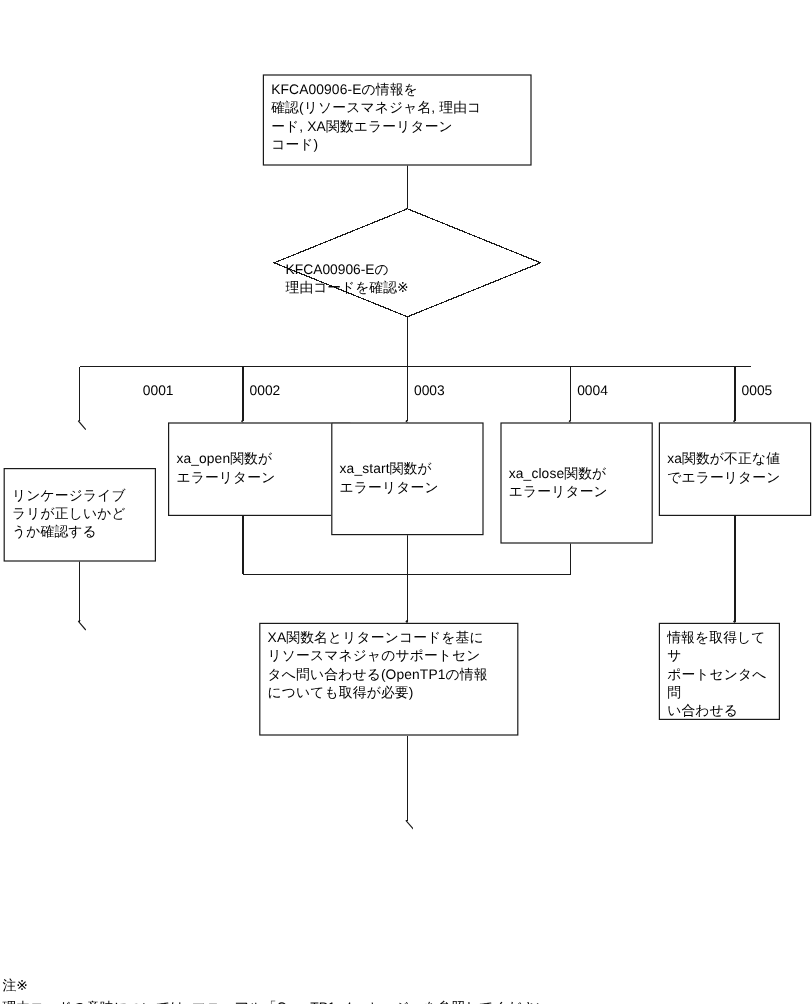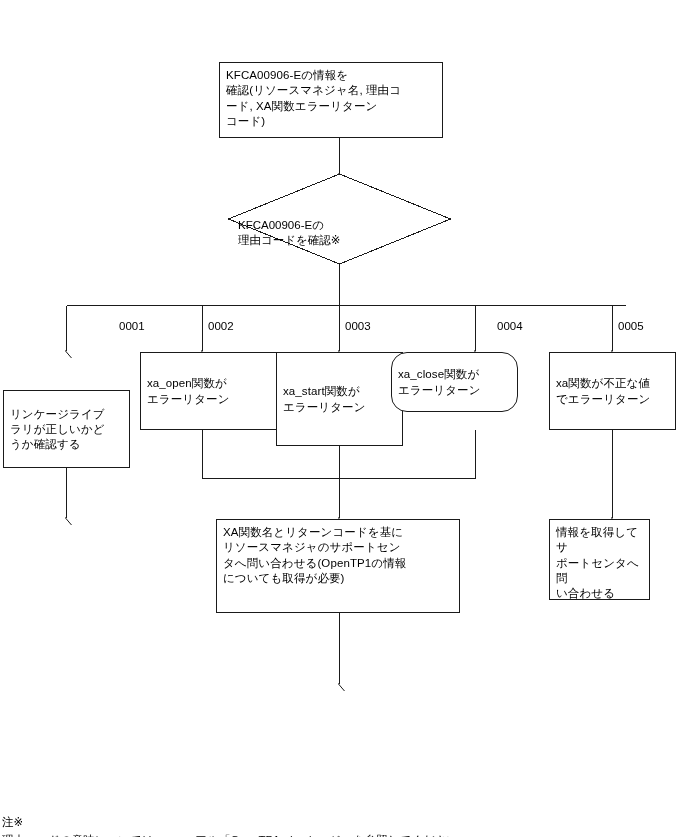--- a/index.html
+++ b/index.html
@@ -118,50 +118,50 @@
 
   <div class="branch-label" style="left:71px; top:321px;padding-left:48px;">
     <span>0001</span>
   </div>
   <div class="branch-label" style="left:208px; top:321px;">
     <span>0002</span>
   </div>
   <div class="branch-label" style="left:345px; top:321px;">
     <span>0003</span>
   </div>
-  <div class="branch-label" style="left:497px; top:321px;">
+  <div class="branch-label" style="left:481px; top:321px;">
     <span>0004</span>
   </div>
   <div class="branch-label" style="left:618px; top:321px;">
     <span>0005</span>
   </div>
 
   <div class="node mid" style="left:3px; top:352px; width:127px; height:78px;margin-top:38px;">
     <span>リンケージライブ
 ラリが正しいかど
 うか確認する</span>
   </div>
   <div class="node mid" style="left:140px; top:352px; width:152px; height:78px;">
     <span>xa_open関数が
 エラーリターン</span>
   </div>
   <div class="node mid" style="left:276px; top:352px; width:127px; height:94px;">
     <span>xa_start関数が
 エラーリターン</span>
   </div>
-  <div class="node mid" style="left:391px; top:352px; width:127px; height:60px;border-radius:16px;">
+  <div class="node mid" style="left:417px; top:352px; width:127px; height:101px;">
     <span>xa_close関数が
 エラーリターン</span>
   </div>
   <div class="node mid" style="left:549px; top:352px; width:127px; height:78px;">
     <span>xa関数が不正な値
 でエラーリターン</span>
   </div>
 
-  <div class="node" style="left:216px; top:519px; width:244px; height:94px;">
+  <div class="node" style="left:216px; top:519px; width:216px; height:94px;">
     <span>XA関数名とリターンコードを基に
 リソースマネジャのサポートセン
 タへ問い合わせる(OpenTP1の情報
 についても取得が必要)</span>
   </div>
   <div class="node" style="left:549px; top:519px; width:101px; height:81px;">
     <span>情報を取得してサ
 ポートセンタへ問
 い合わせる</span>
   </div>

